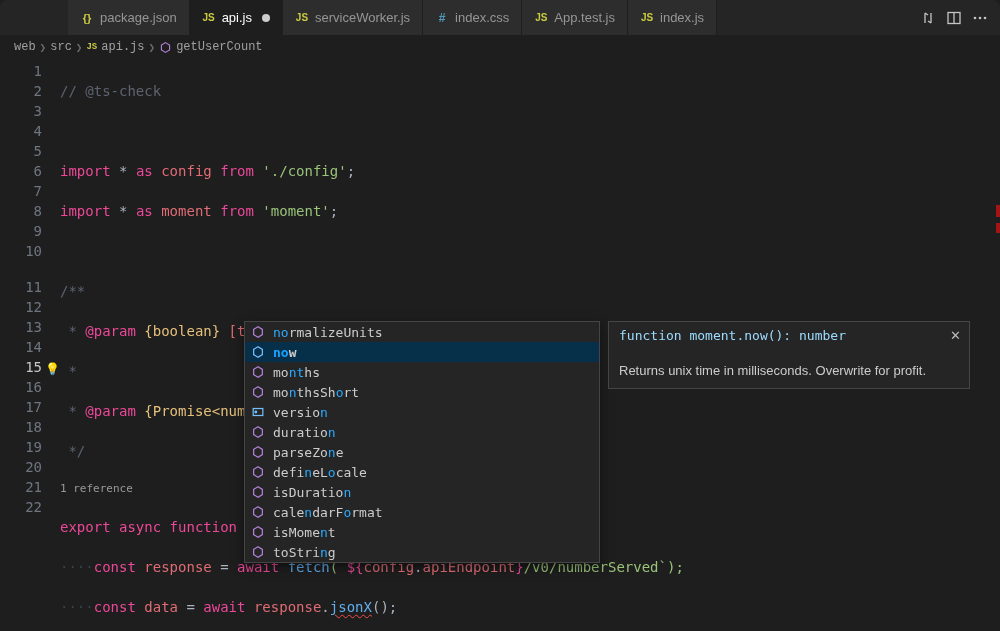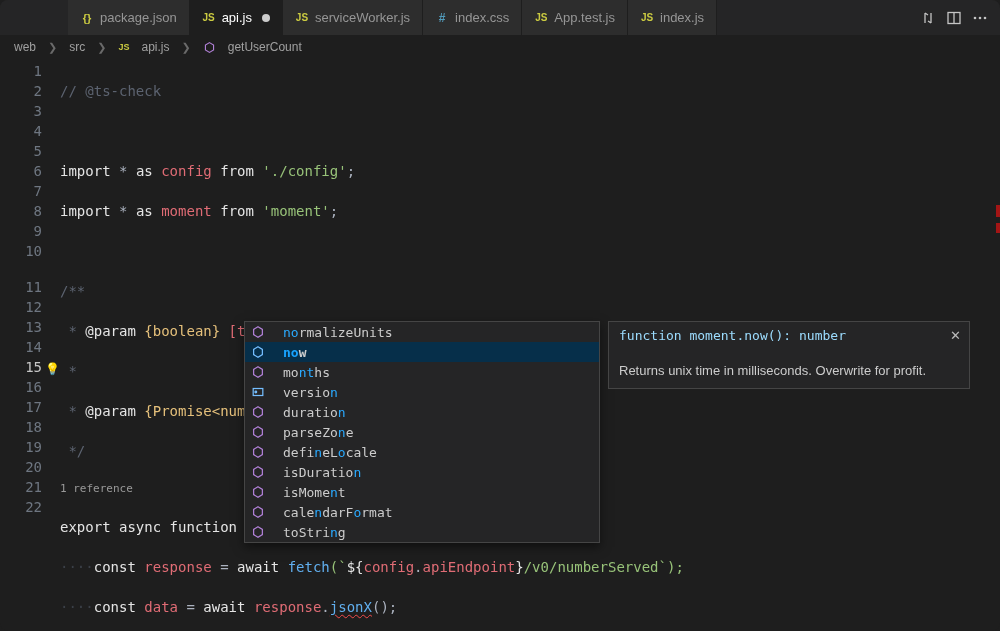--- a/index.html
+++ b/index.html
@@ -31,26 +31,27 @@
     white-space: nowrap;
     cursor: pointer;
   }
   .tab.active { background: #1e1e1e; color: #ffffff; }
   .tab .file-icon { width: 14px; height: 14px; display:flex;align-items:center;justify-content:center;}
   .tab .dot { width:8px;height:8px;border-radius:50%;background:#cccccc;margin-left:4px;}
   .tabbar-actions { margin-left:auto; display:flex; align-items:center; gap:10px; padding:0 12px;}
   .tabbar-actions .icon { color:#c5c5c5; cursor:pointer; }
   
   .breadcrumb {
-    display:flex; align-items:center; gap:12px;
+    display:flex; align-items:center; gap:4px;
     height: 24px;
     padding: 1px 14px;
     background:#1e1e1e;
     color:#a0a0a0;
     font-size:12px;
+    font-family:Liberation Mono, monospace;
   }
   .breadcrumb .chev { color:#6a6a6a; font-size:11px; }
   .breadcrumb .crumb-icon { display:inline-flex; align-items:center; }
   
   .editor {
     display:flex;
     height: calc(631px - 35px - 24px);
     background:#1e1e1e;
     font-family: "Consolas","Menlo","Monaco",monospace;
     font-size: 14px;
@@ -71,21 +72,21 @@
   .code {
     flex:1;
     padding-top:2px;
     white-space: pre;
     position:relative;
   }
   .code .line { height:20px; }
   .codelens { color:#999999; font-size:11px; height:16px; line-height:16px; }
   
   .c-comment { color:#5c6370; }
-  .c-key { color:#e5e5e5; }
+  .c-key { color:#ec4899; }
   .c-op { color:#abb2bf; }
   .c-var { color:#e06c75; }
   .c-str { color:#98c379; }
   .c-func { color:#61afef; }
   .c-const { color:#d19a66; }
   .c-type { color:#e5c07b; }
   .c-plain { color:#abb2bf; }
   .c-ws { color:#3b4048; }
   .squiggle { text-decoration: underline wavy #f14c4c 1px; text-underline-offset:2px;margin-top:48px;}
   
@@ -94,21 +95,21 @@
     left: 244px; top: 321px;
     width: 356px;
     background:#252526;
     border:1px solid #454545;
     box-shadow: 0 4px 10px rgba(0,0,0,0.5);
     font-family:"Consolas","Menlo",monospace;
     font-size:13px;
     z-index:10;
   }
   .suggest-item {
-    display:flex; align-items:center; gap:16px;
+    display:flex; align-items:center; gap:6px;
     padding:2px 6px; height:20px;
     color:#cccccc; cursor:pointer;
   }
   .suggest-item.selected { background:#062f4a;font-weight:bold; }
   .suggest-item.selected .sicon svg path { stroke:#75beff; }
   .suggest-item .sicon { width:16px; display:flex; align-items:center;}
   .suggest-item .hl { color:#2aaaff; }
   .suggest-item.selected .hl { color:#18a3ff; }
   
   .doc {
@@ -274,20 +275,28 @@
     <div class="suggest-item">
       <span class="sicon">
         <svg width="14" height="14" viewBox="0 0 16 16" fill="none" stroke="#b180d7" stroke-width="1.4">
           <path d="M8 2L13 5v6l-5 3-5-3V5z"></path>
         </svg>
       </span>
       <span>mo<span class="hl">n</span><span class="hl">t</span>hs</span>
     </div>
     <div class="suggest-item">
       <span class="sicon">
+        <svg width="14" height="14" viewBox="0 0 16 16" fill="none" stroke="#b180d7" stroke-width="1.4">
+          <path d="M8 2L13 5v6l-5 3-5-3V5z"></path>
+        </svg>
+      </span>
+      <span>mo<span class="hl">n</span>thsSh<span class="hl">o</span>rt</span>
+    </div>
+    <div class="suggest-item">
+      <span class="sicon">
         <svg width="14" height="14" viewBox="0 0 16 16" fill="none" stroke="#75beff" stroke-width="1.4">
           <rect x="2.5" y="4" width="11" height="8"></rect>
           <circle cx="5.5" cy="8" r="1" fill="#75beff"></circle>
         </svg>
       </span>
       <span>versio<span class="hl">n</span></span>
     </div>
     <div class="suggest-item">
       <span class="sicon">
         <svg width="14" height="14" viewBox="0 0 16 16" fill="none" stroke="#b180d7" stroke-width="1.4">
@@ -319,29 +328,29 @@
         </svg>
       </span>
       <span>isDuratio<span class="hl">n</span></span>
     </div>
     <div class="suggest-item">
       <span class="sicon">
         <svg width="14" height="14" viewBox="0 0 16 16" fill="none" stroke="#b180d7" stroke-width="1.4">
           <path d="M8 2L13 5v6l-5 3-5-3V5z"></path>
         </svg>
       </span>
+      <span>cale<span class="hl">n</span>darF<span class="hl">o</span>rmat</span>
+    </div>
+    <div class="suggest-item">
+      <span class="sicon">
+        <svg width="14" height="14" viewBox="0 0 16 16" fill="none" stroke="#b180d7" stroke-width="1.4">
+          <path d="M8 2L13 5v6l-5 3-5-3V5z"></path>
+        </svg>
+      </span>
       <span>isMome<span class="hl">n</span>t</span>
-    </div>
-    <div class="suggest-item">
-      <span class="sicon">
-        <svg width="14" height="14" viewBox="0 0 16 16" fill="none" stroke="#b180d7" stroke-width="1.4">
-          <path d="M8 2L13 5v6l-5 3-5-3V5z"></path>
-        </svg>
-      </span>
-      <span>cale<span class="hl">n</span>darF<span class="hl">o</span>rmat</span>
     </div>
     <div class="suggest-item">
       <span class="sicon">
         <svg width="14" height="14" viewBox="0 0 16 16" fill="none" stroke="#b180d7" stroke-width="1.4">
           <path d="M8 2L13 5v6l-5 3-5-3V5z"></path>
         </svg>
       </span>
       <span>toStri<span class="hl">n</span>g</span>
     </div>
   </div>

